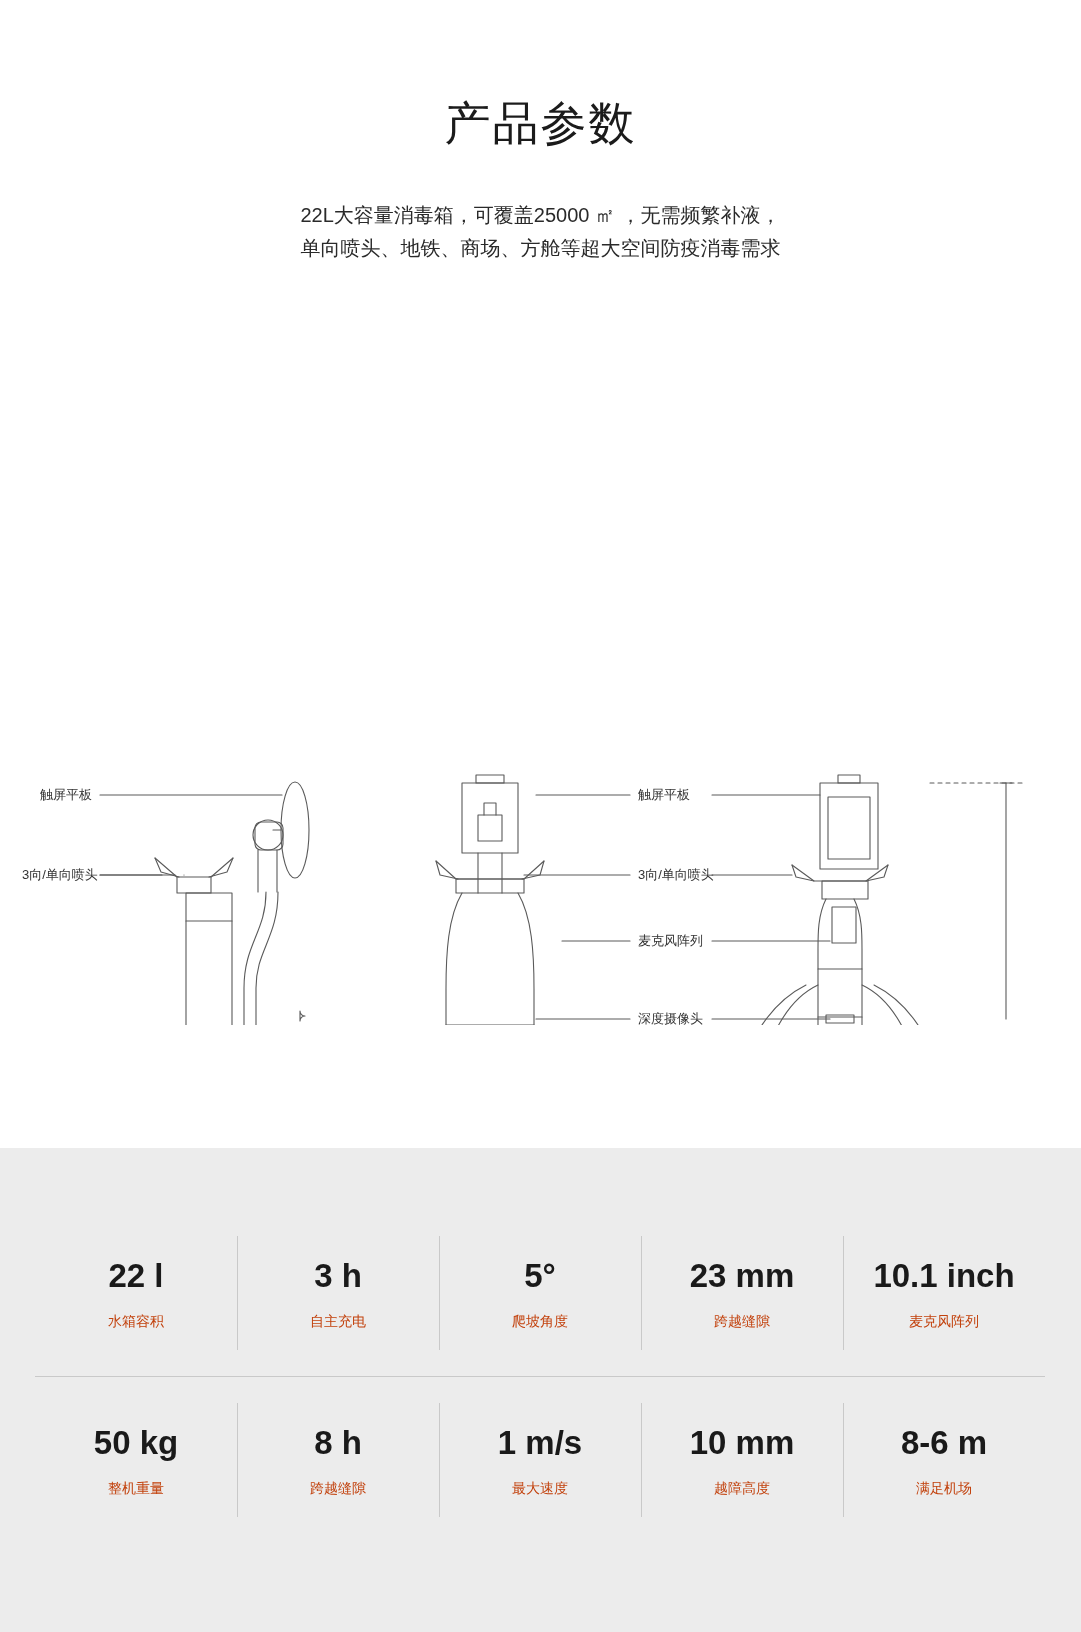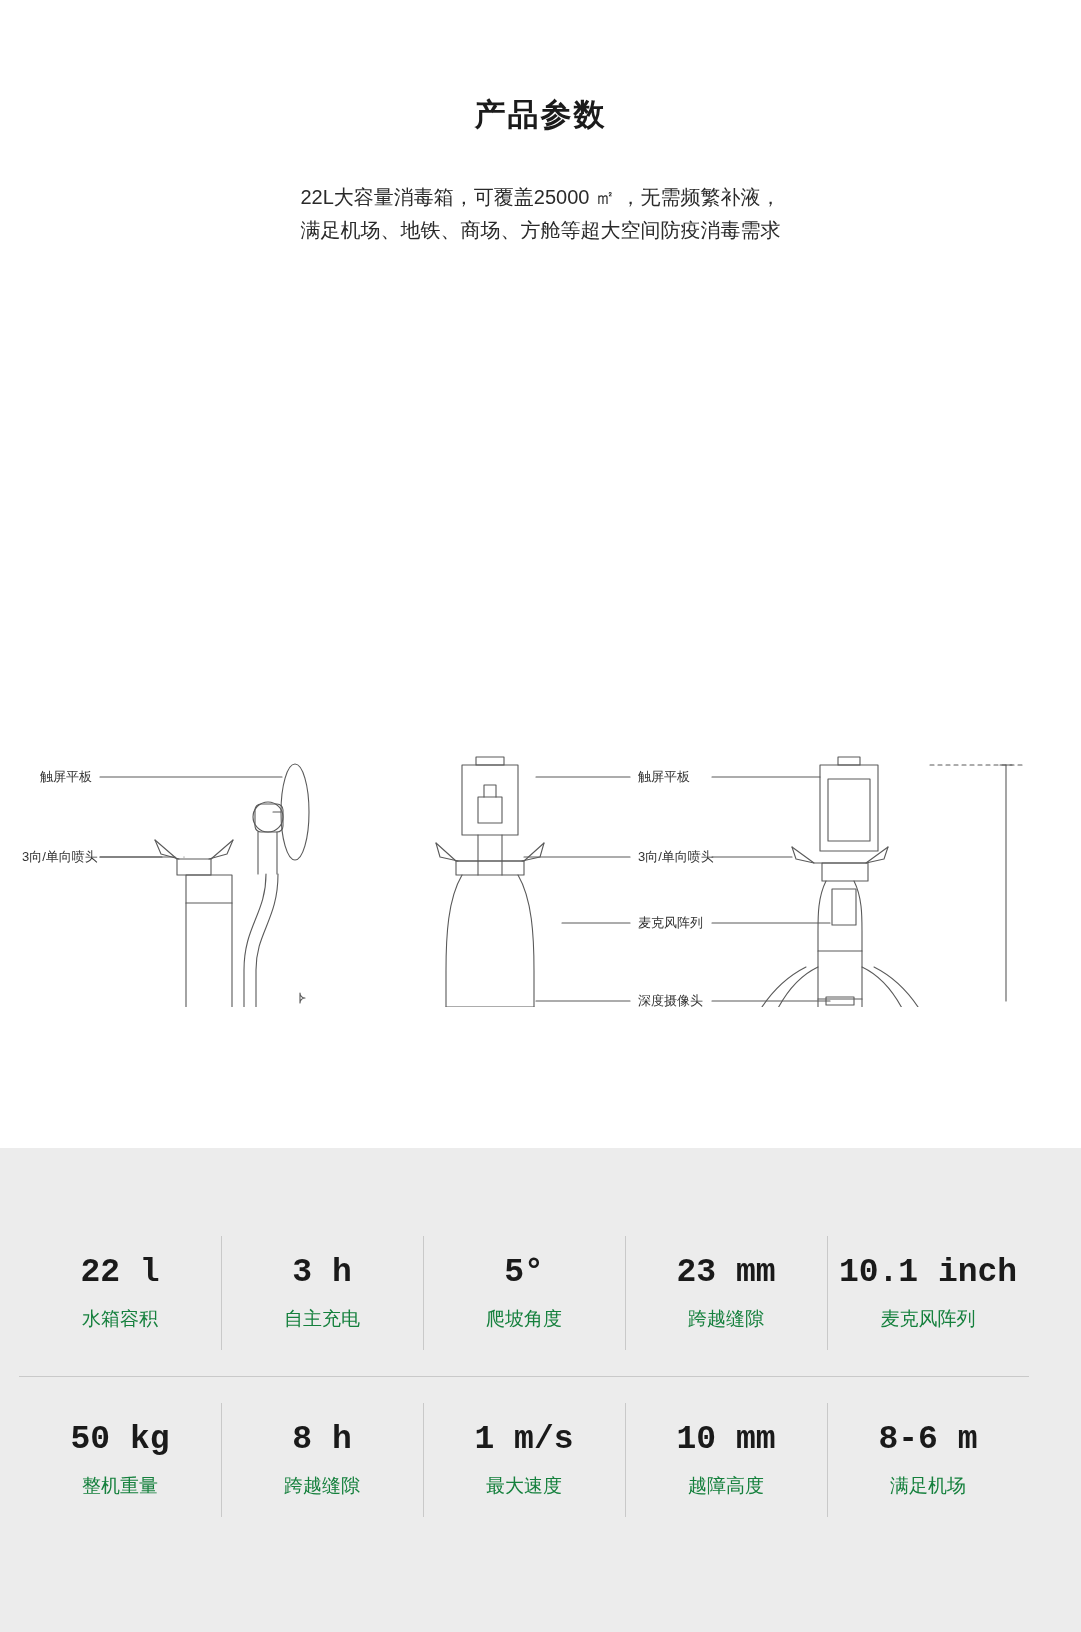--- a/index.html
+++ b/index.html
@@ -21,22 +21,22 @@
     position: relative;
     background: #fff;
   }
 
   
   .hero {
     padding-top: 96px;
     text-align: center;
   }
   .hero-title {
-    font-size: 31px;
-    font-weight: 700;
+    font-size: 46px;
+    font-weight: 400;
     letter-spacing: 2px;
     color: #1b1b1b;
     line-height: 1.2;
   }
   .hero-sub {
     margin: 48px auto 0;
     width: 930px;
     font-size: 20px;
     line-height: 1.65;
     color: #2a2a2a;
@@ -60,25 +60,24 @@
   .specs {
     position: absolute;
     left: 0;
     top: 1148px;
     width: 1081px;
     height: 484px;
     background: #ececec;
   }
   .spec-table {
     position: absolute;
-    left: 19px;
+    left: 35px;
     top: 62px;
     width: 1010px;
     border-collapse: collapse;
-    font-family: Liberation Mono, monospace;
   }
   .spec-table td {
     width: 20%;
     text-align: center;
     vertical-align: middle;
     padding: 0;
     height: 166px;
   }
   .spec-row-top td {
     border-bottom: 1px solid #c9c9c9;
@@ -101,37 +100,37 @@
     background: #c9c9c9;
   }
   .spec-value {
     font-size: 33px;
     font-weight: 700;
     color: #1a1a1a;
     line-height: 1;
     margin-bottom: 22px;
   }
   .spec-label {
-    font-size: 19px;
-    color: #15803d;
+    font-size: 14px;
+    color: #c2410c;
     line-height: 1;
   }
 
   
 </style>
 </head>
 <body>
 
 <div class="page">
 
   <div class="hero">
     <div class="hero-title">产品参数</div>
     <div class="hero-sub">
       <div>22L大容量消毒箱，可覆盖25000 ㎡ ，无需频繁补液，</div>
-      <div>满足机场、地铁、商场、方舱等超大空间防疫消毒需求</div>
+      <div>单向喷头、地铁、商场、方舱等超大空间防疫消毒需求</div>
     </div>
   </div>
 
   <div class="diagram-wrap">
     <svg class="diagram-svg" width="1081" height="700" viewBox="0 0 1081 700">
       <g fill="none" stroke="#5a5a5a" stroke-width="1.1" stroke-linejoin="round" stroke-linecap="round">
 
         <g>
 
           <ellipse cx="295" cy="505" rx="14" ry="48"></ellipse>

